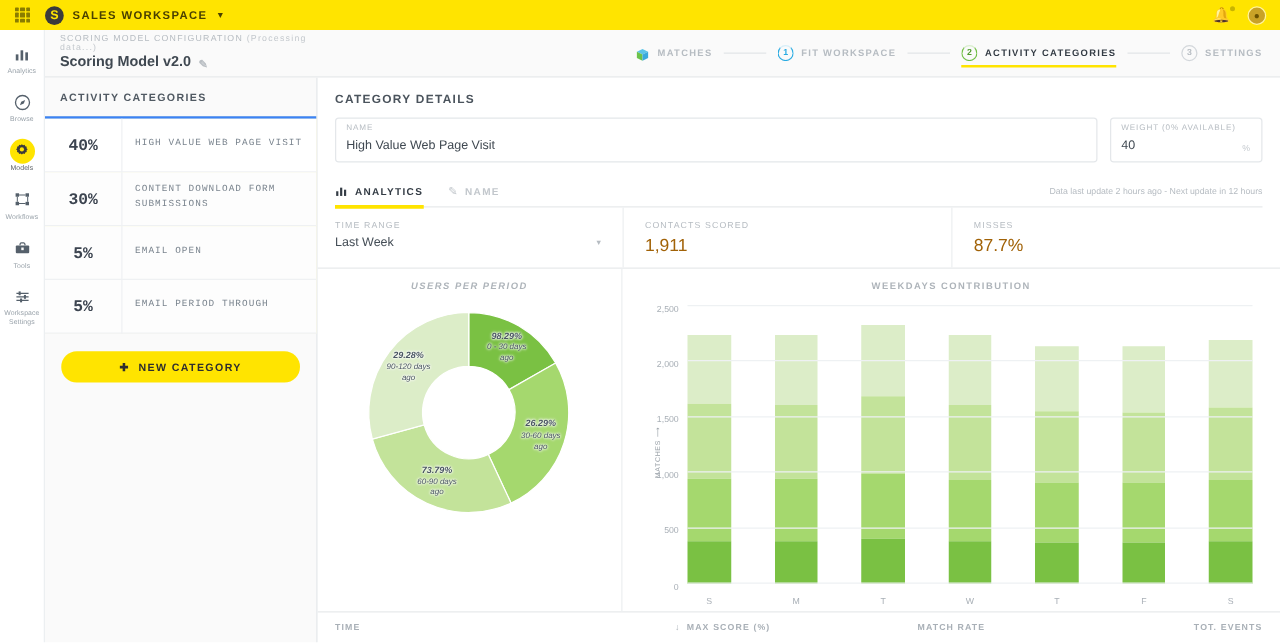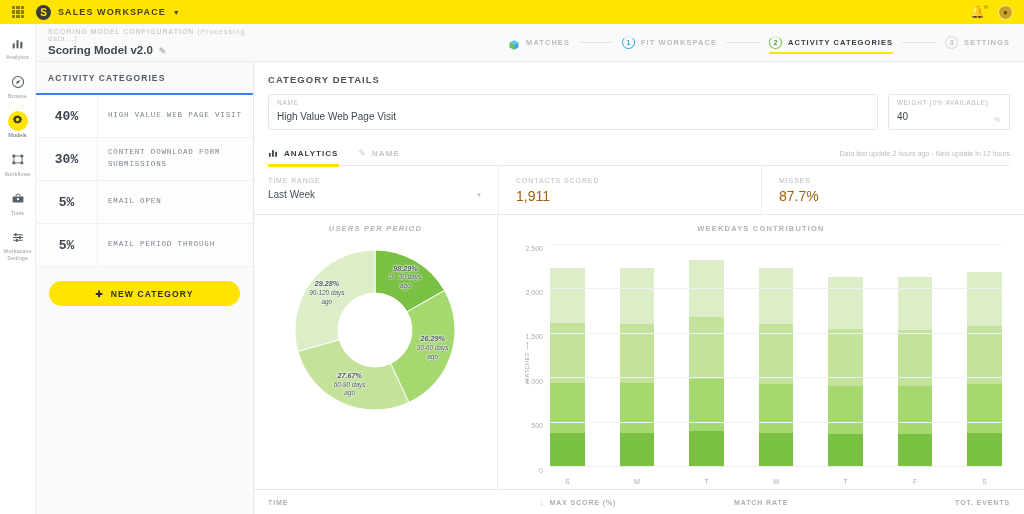--- a/index.html
+++ b/index.html
@@ -393,21 +393,21 @@
        A 80 80 0 0 1 24.875334703386343 116.25525824085224
        L 66.32984230031619 104.83055693639416
        A 37 37 0 0 0 117.64858009215622 128.52792777818772 Z" fill="#c3e39a" stroke="#ffffff" stroke-width="1"></path>
                     <path d="M 24.875334703386343 116.25525824085224
        A 80 80 0 0 1 101.99999999999999 15
        L 102 58
        A 37 37 0 0 0 66.32984230031619 104.83055693639416 Z" fill="#dcedc8" stroke="#ffffff" stroke-width="1"></path>
                   </svg>
                 <div class="slice-lbl" id="dl0" style="left: 100.403px; top: 28.6944px; width: 64px;"><b>98.29%</b><br>0 - 30 days<br>ago</div>
                 <div class="slice-lbl" id="dl1" style="left: 127.649px; top: 99.3517px; width: 64px;"><b>26.29%</b><br>30-60 days<br>ago</div>
-                <div class="slice-lbl" id="dl2" style="left: 44.6366px; top: 135.927px; width: 64px;"><b>27.67%</b><br>60-90 days<br>ago</div>
+                <div class="slice-lbl" id="dl2" style="left: 44.6366px; top: 135.927px; width: 64px;"><b>73.79%</b><br>60-90 days<br>ago</div>
                 <div class="slice-lbl" id="dl3" style="left: 21.8713px; top: 44.3411px; width: 64px;"><b>29.28%</b><br>90-120 days<br>ago</div>
               </div>
             </div>
 
             <div class="bars-box chart-box">
               <div class="chart-title">WEEKDAYS CONTRIBUTION</div>
               <div class="bars-wrap">
                 <div class="yaxis-title"><span>MATCHES</span> ⟶</div>
                 <div class="plot" id="plot">
                   <div class="bars-row" id="bars-row">

